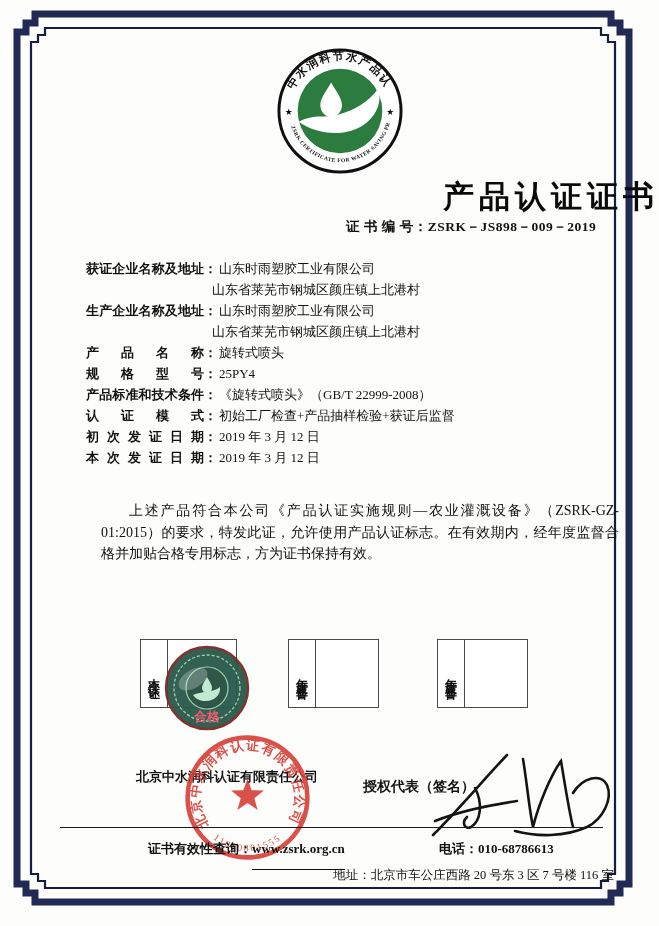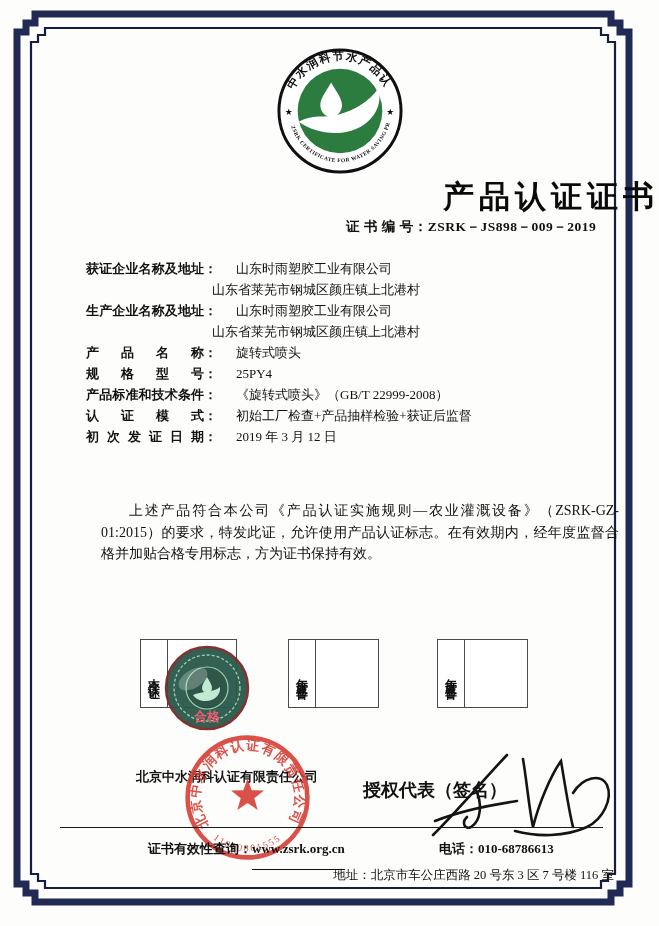--- a/index.html
+++ b/index.html
@@ -9,30 +9,30 @@
   .abs{position:absolute;}
   .logo{left:276px;top:47px;width:128px;height:128px;}
   .title{left:0;right:0;top:176px;margin:0;text-align:right;
          font-family:"Liberation Sans", sans-serif;
          font-size:31px;font-weight:bold;letter-spacing:5px;color:#0a0a0a;}
   .certno{left:346px;top:218px;font-size:13.5px;font-weight:bold;letter-spacing:.5px;}
   .fields{left:86px;top:258px;width:522px;font-size:13px;}
   .frow{height:21px;line-height:21px;white-space:nowrap;}
   .flabel{display:inline-block;width:118px;font-weight:bold;text-align:justify;text-align-last:justify;vertical-align:top;}
   .colon{font-weight:bold;}
-  .fvalue{margin-left:19px;}
+  .fvalue{margin-left:2px;}
   .cont .fvalue{margin-left:126px;}
   .statement{left:85px;top:484px;width:518px;margin:16px;font-size:14px;line-height:21.5px;
              text-indent:2em;text-align:justify;}
   .sbox{top:639px;height:67px;border:1.5px solid #4a4a4a;display:flex;background:#fff;}
   .sbox .vcol{width:26px;border-right:1.5px solid #4a4a4a;display:flex;align-items:center;justify-content:center;}
   .vlabel{writing-mode:vertical-rl;font-size:12px;font-weight:bold;letter-spacing:3px;line-height:1;}
   .sticker{left:162px;top:643px;width:90px;height:90px;opacity:.95;}
   .company{left:136px;top:764px;font-size:13px;font-weight:bold;line-height:25px;}
-  .auth{left:363px;top:778px;font-size:18px;font-weight:bold;}
+  .auth{left:363px;top:778px;font-size:14px;font-weight:bold;}
   .signature{left:415px;top:733px;width:205px;height:112px;}
   .stamp{left:179px;top:729px;width:137px;height:137px;opacity:.88;}
   .divider{left:60px;top:827px;width:543px;height:0;border-top:1.6px solid #1b1b1b;}
   .qrow{left:148px;top:840px;font-size:13px;font-weight:bold;}
   .qurl{border-bottom:1.6px solid #111;padding-bottom:13px;}
   .phone{left:423px;top:840px;font-size:13px;font-weight:bold;margin-left:16px;}
   .address{left:28px;right:45px;top:867px;text-align:right;font-size:12.5px;font-weight:normal;}
   svg text{font-family:"Liberation Serif", serif;}
 </style>
 </head>
@@ -73,20 +73,21 @@
   <div class="abs fields">
     <div class="frow"><span class="flabel">获证企业名称及地址</span><span class="colon">：</span><span class="fvalue">山东时雨塑胶工业有限公司</span></div>
     <div class="frow cont"><span class="fvalue">山东省莱芜市钢城区颜庄镇上北港村</span></div>
     <div class="frow"><span class="flabel">生产企业名称及地址</span><span class="colon">：</span><span class="fvalue">山东时雨塑胶工业有限公司</span></div>
     <div class="frow cont"><span class="fvalue">山东省莱芜市钢城区颜庄镇上北港村</span></div>
     <div class="frow"><span class="flabel">产品名称</span><span class="colon">：</span><span class="fvalue">旋转式喷头</span></div>
     <div class="frow"><span class="flabel">规格型号</span><span class="colon">：</span><span class="fvalue">25PY4</span></div>
     <div class="frow"><span class="flabel">产品标准和技术条件</span><span class="colon">：</span><span class="fvalue">《旋转式喷头》（GB/T 22999-2008）</span></div>
     <div class="frow"><span class="flabel">认证模式</span><span class="colon">：</span><span class="fvalue">初始工厂检查+产品抽样检验+获证后监督</span></div>
     <div class="frow"><span class="flabel">初次发证日期</span><span class="colon">：</span><span class="fvalue">2019 年 3 月 12 日</span></div>
+    <div class="frow"><span class="flabel">本次发证日期</span><span class="colon">：</span><span class="fvalue">2019 年 3 月 12 日</span></div>
   </div>
 
   <p class="abs statement">上述产品符合本公司《产品认证实施规则—农业灌溉设备》（ZSRK-GZ- 01:2015）的要求，特发此证，允许使用产品认证标志。在有效期内，经年度监督合格并加贴合格专用标志，方为证书保持有效。</p>
 
   <div class="abs sbox" style="left:140px;width:95px;">
     <div class="vcol">
         <span class="vlabel">本次认证</span>
       </div>
   </div>
   <div class="abs sbox" style="left:288px;width:89px;">

